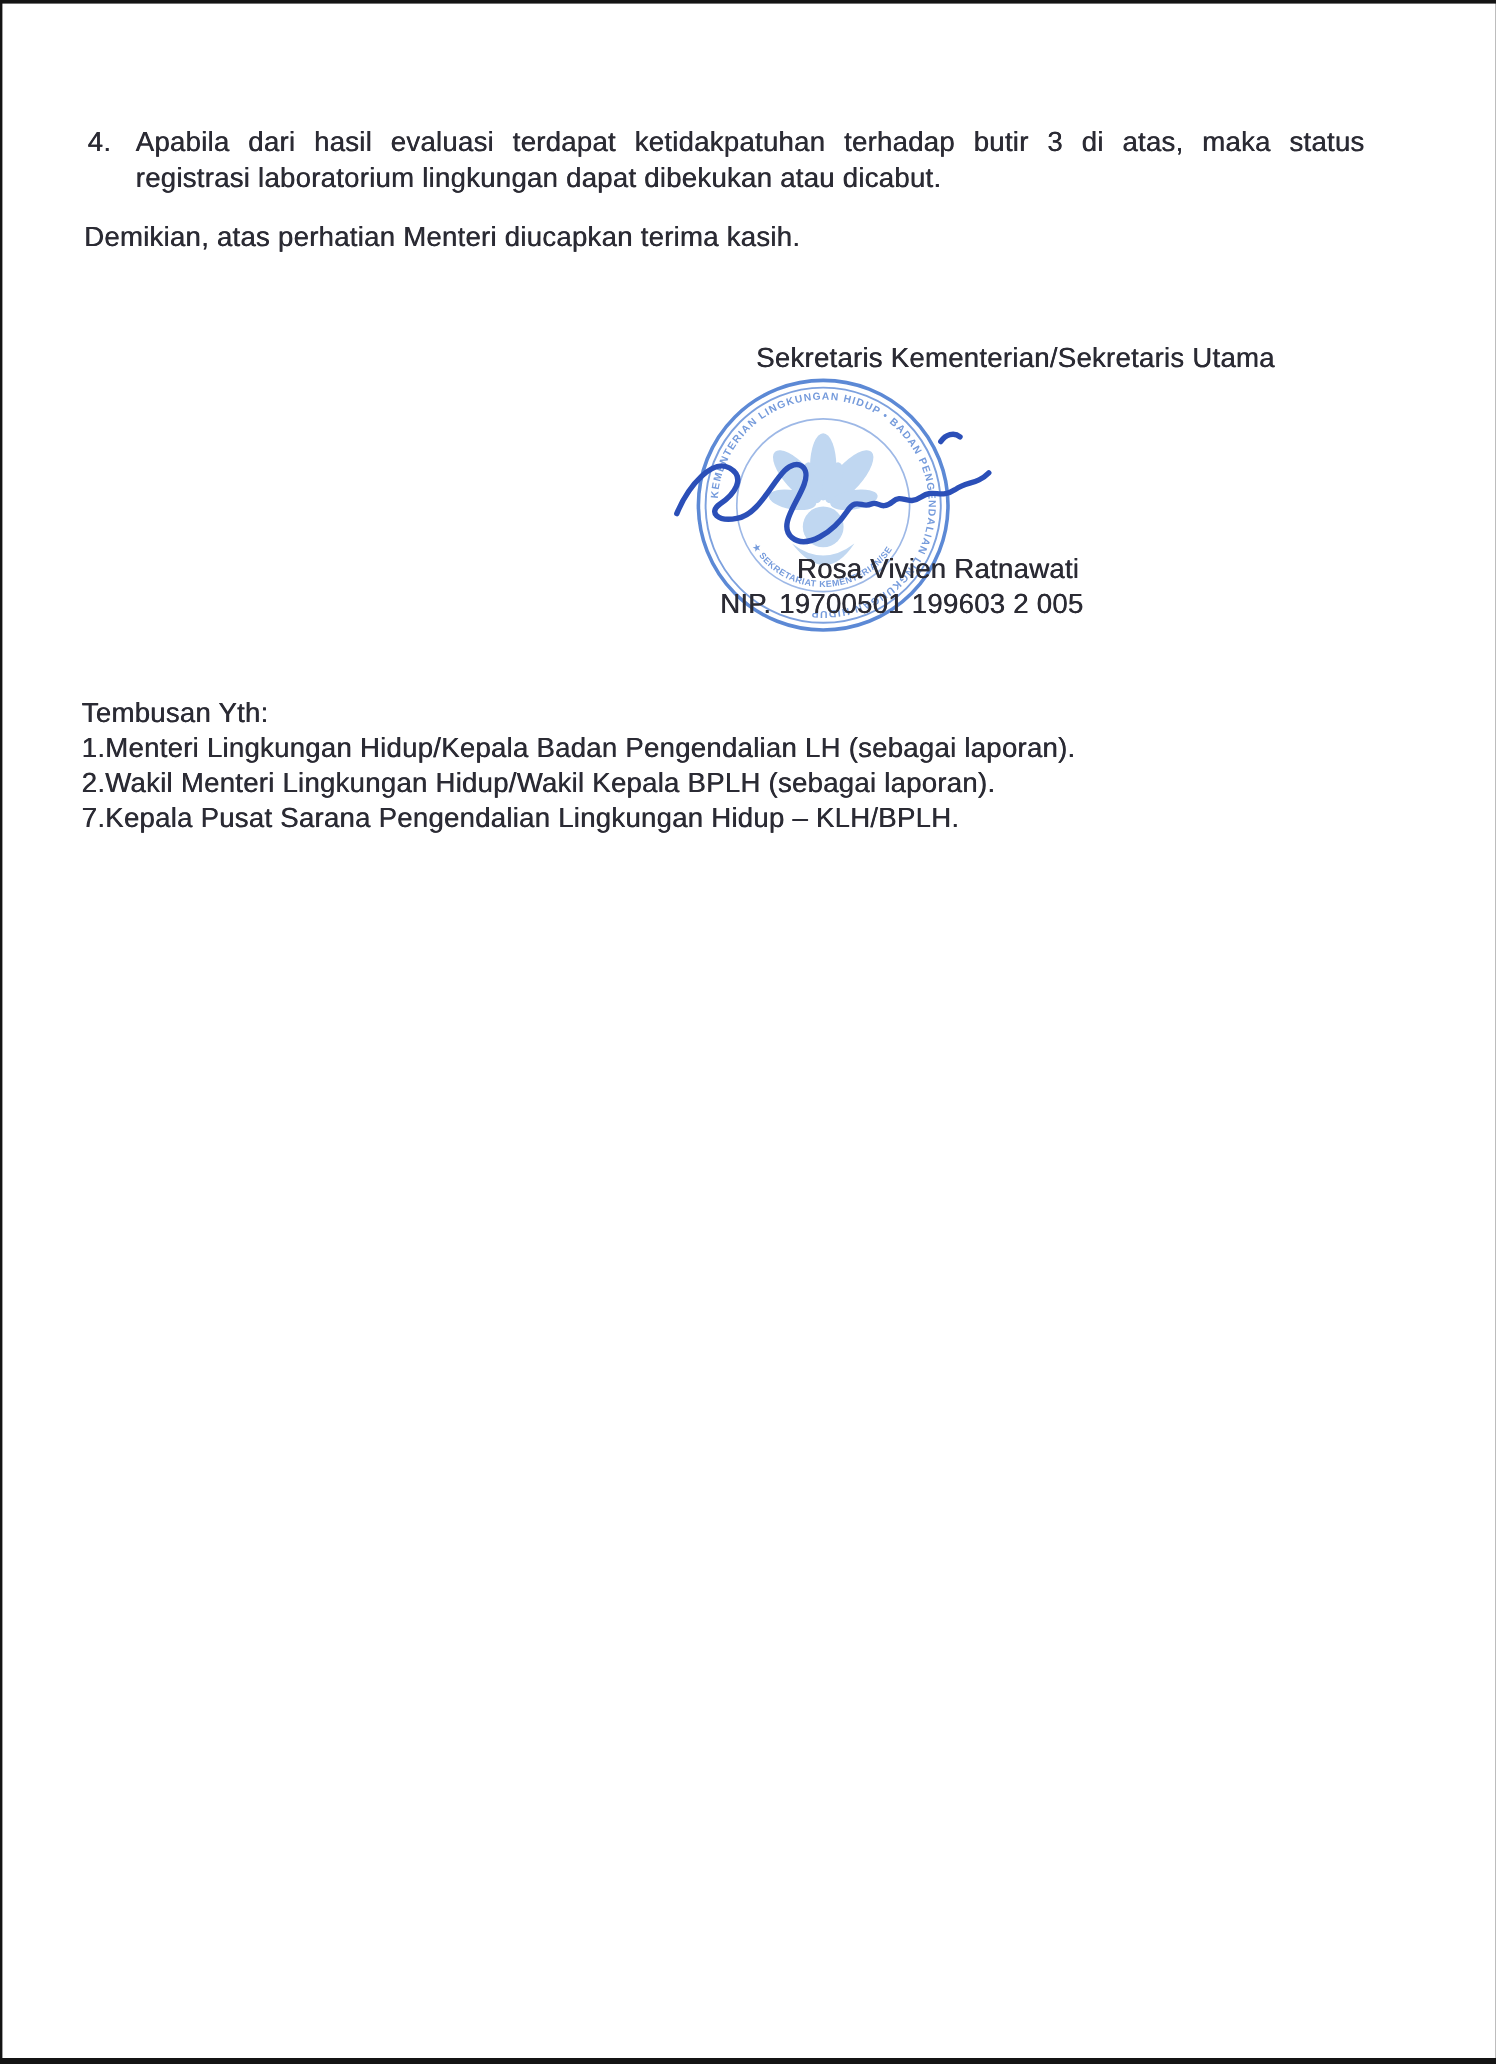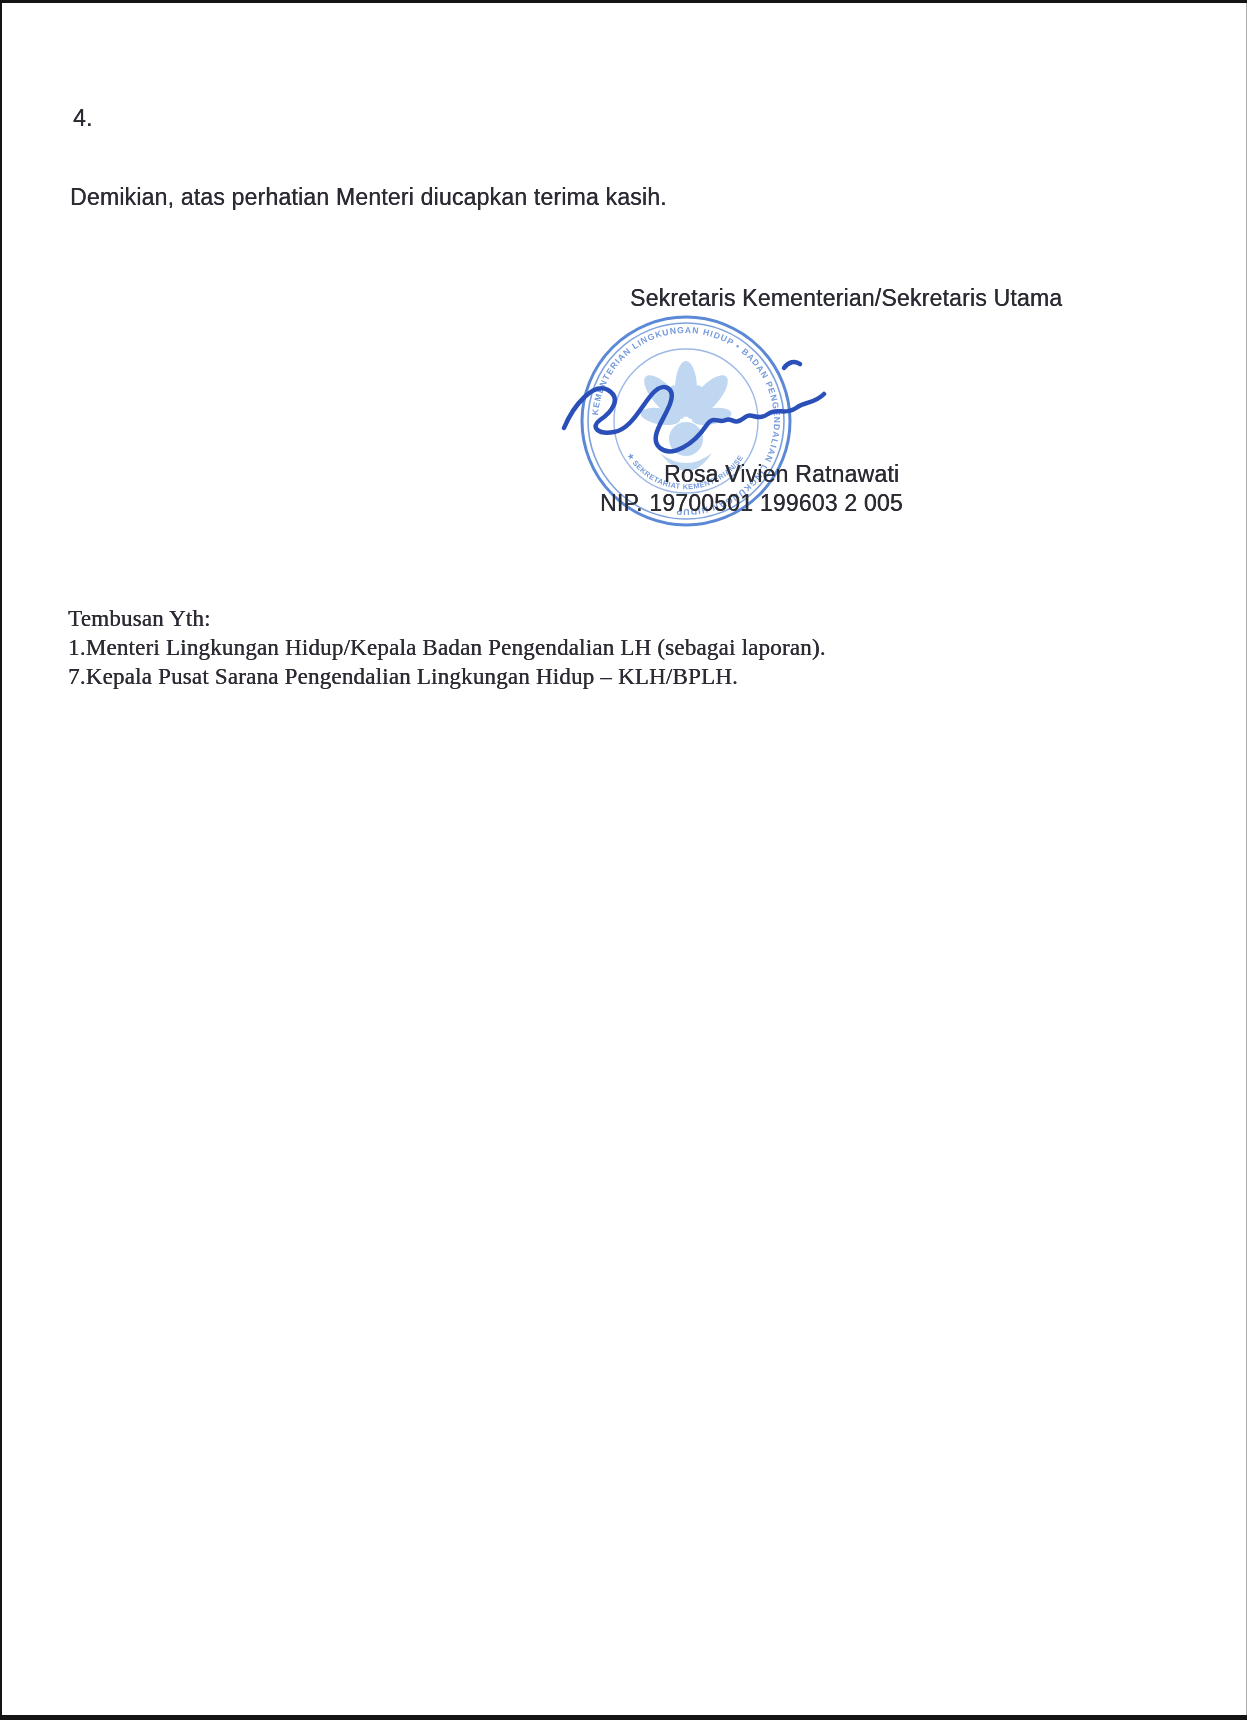--- a/index.html
+++ b/index.html
@@ -34,22 +34,22 @@
     line-height:30px;text-shadow:0.35px 0 0 currentColor;
   }
   .item4-lines .l1{text-align:justify;text-align-last:justify;}
   .item4-lines .l2{text-align:left;}
   .closing-line{left:70px;top:182px;line-height:30px;}
   .sig-title{left:630px;top:283px;line-height:30px;}
   .sig-name{left:664px;top:459px;line-height:30px;z-index:4;}
   .sig-nip{left:600px;top:488px;line-height:30px;z-index:4;}
 
   .tembusan{
-    position:absolute;left:68px;top:604px;line-height:29px;
-    text-shadow:0.35px 0 0 currentColor;white-space:nowrap;font-family:Liberation Serif, serif;
+    position:absolute;left:68px;top:580px;line-height:29px;
+    text-shadow:0.35px 0 0 currentColor;white-space:nowrap;
   }
 
   .stamp-svg{position:absolute;left:568px;top:303px;z-index:2;opacity:.92;}
   .stamp-ring{fill:none;stroke:var(--stamp-ring);}
   .stamp-arc-text{fill:var(--stamp-text);opacity:.85;
     font-family:"Liberation Sans",sans-serif;font-weight:700;}
   .stamp-petal{fill:var(--stamp-emblem);}
   .signature-svg{position:absolute;left:548px;top:332px;z-index:5;}
   .signature-path{fill:none;stroke:var(--signature);stroke-width:4.5;
     stroke-linecap:round;stroke-linejoin:round;}
@@ -58,20 +58,24 @@
 <body>
 
 <div class="page">
 
   <div class="scan-edge top"></div>
   <div class="scan-edge bottom"></div>
   <div class="scan-edge left"></div>
   <div class="scan-edge right"></div>
 
   <div class="txt item4-number">4.</div>
+  <div class="item4-lines">
+    <div class="l1">Apabila dari hasil evaluasi terdapat ketidakpatuhan terhadap butir 3 di atas, maka status</div>
+    <div class="l2">registrasi laboratorium lingkungan dapat dibekukan atau dicabut.</div>
+  </div>
 
   <div class="txt closing-line">Demikian, atas perhatian Menteri diucapkan terima kasih.</div>
 
   <div class="txt sig-title">Sekretaris Kementerian/Sekretaris Utama</div>
 
   <svg class="stamp-svg" width="240" height="240" viewBox="0 0 240 240">
     <defs>
       <path id="arc-outer" d="M 30 118 A 88 88 0 1 1 206 118 A 88 88 0 1 1 30 118"></path>
       <path id="arc-inner" d="M 59 152 A 68 68 0 0 0 177 152"></path>
     </defs>
@@ -115,16 +119,17 @@
          C 258 69, 266 72, 276 62"></path>
     <path class="signature-path" d="M 236 36 C 240 30, 247 28, 252 32"></path>
   </svg>
 
   <div class="txt sig-name">Rosa Vivien Ratnawati</div>
   <div class="txt sig-nip">NIP. 19700501 199603 2 005</div>
 
   <div class="tembusan">
     <div>Tembusan Yth:</div>
     <div>1.Menteri Lingkungan Hidup/Kepala Badan Pengendalian LH (sebagai laporan).</div>
+    <div>2.Wakil Menteri Lingkungan Hidup/Wakil Kepala BPLH (sebagai laporan).</div>
     <div>7.Kepala Pusat Sarana Pengendalian Lingkungan Hidup – KLH/BPLH.</div>
   </div>
 
 </div>
 
 </body></html>

